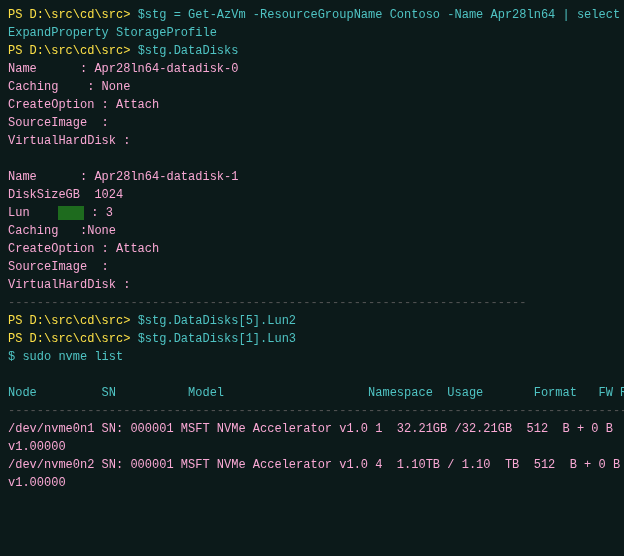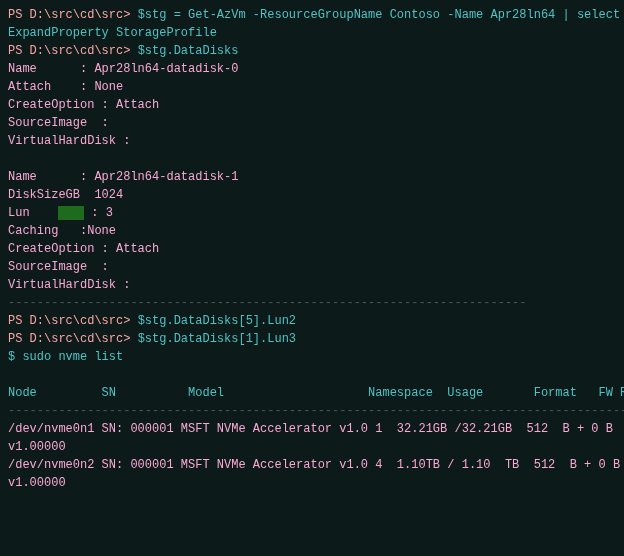--- a/index.html
+++ b/index.html
@@ -16,21 +16,21 @@
       background-color: #0c1a1a;
       width: 624px;
       min-height: 556px;
       padding: 6px 8px;
       line-height: 1.5;
     }
     .line {
       display: block;
       white-space: pre;
     }
-    .green { color: #fca5a5; }
+    .green { color: #fde047; }
     .cyan { color: #4fc3c3; }
     .yellow-bg {
       background-color: #8a6d00;
       color: #ffffff;
       padding: 0 2px;
     }
     .green-bg {
       background-color: #1e6b1e;
       color: #ffffff;
       padding: 0 2px;
@@ -49,21 +49,21 @@
   <span class="line"><span class="green">PS D:\src\cd\src&gt; </span><span class="cyan">$stg = Get-AzVm -ResourceGroupName Contoso -Name Apr28ln64 | select -</span></span>
 
   <span class="line"><span class="cyan">ExpandProperty StorageProfile</span></span>
 
   <span class="line"><span class="green">PS D:\src\cd\src&gt; </span><span class="cyan">$stg.DataDisks</span></span>
 
   <span class="line"><span class="white">Name      : Apr28ln64-datadisk-0</span></span>
 
 
 
-  <span class="line"><span class="white">Attach    : None</span></span>
+  <span class="line"><span class="white">Caching    : None</span></span>
 
   <span class="line"><span class="white">CreateOption : Attach</span></span>
 
   <span class="line"><span class="white">SourceImage  :</span></span>
 
   <span class="line"><span class="white">VirtualHardDisk :</span></span>
 
   <span class="line"> </span>
 
   <span class="line"><span class="white">Name      : Apr28ln64-datadisk-1</span></span>

